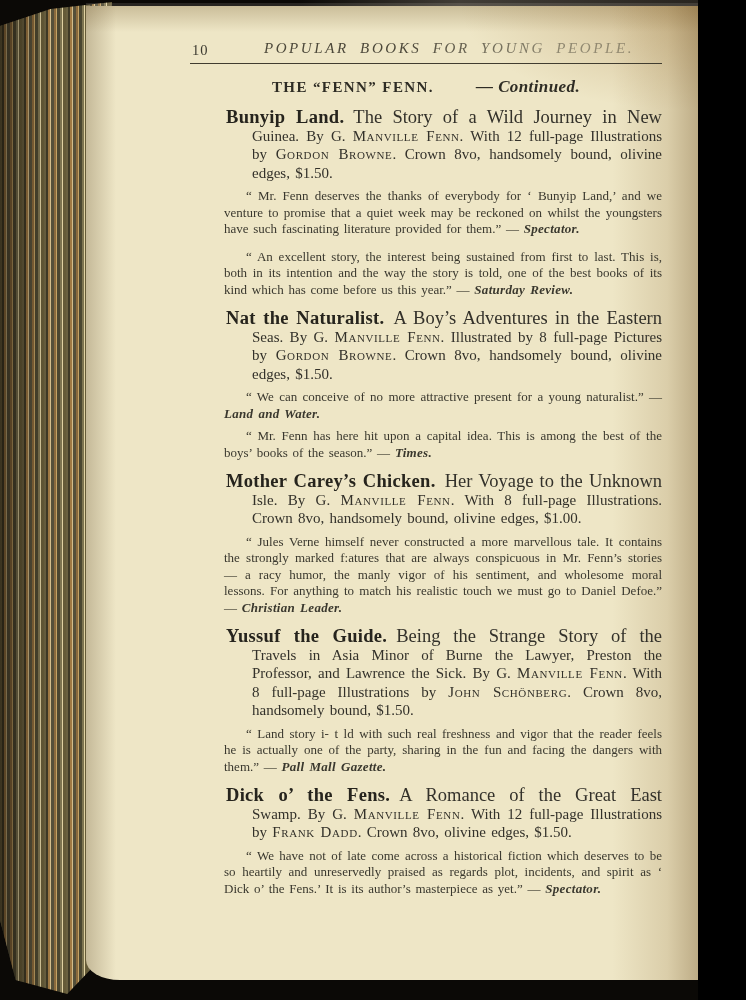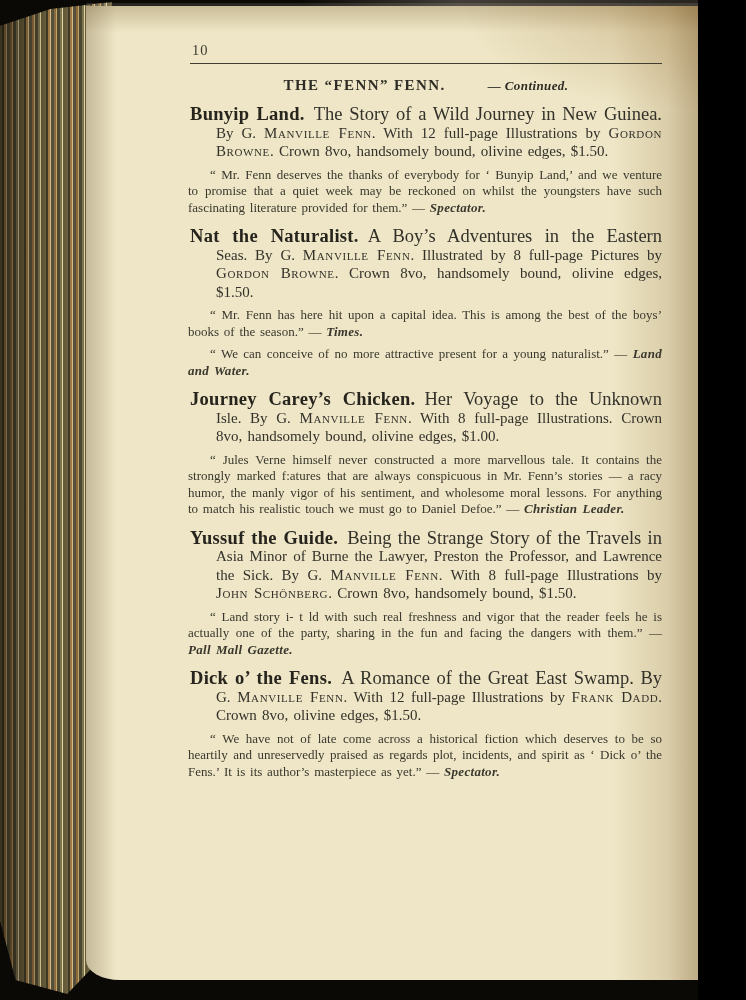--- a/index.html
+++ b/index.html
@@ -61,23 +61,23 @@
             mask-image:linear-gradient(to right, #000 45%, rgba(0,0,0,0.55) 80%, rgba(0,0,0,0.5) 100%);
   }
   .head-rule {
     margin-top:3px; border-top:1.6px solid #413d30; height:0;
   }
   .section-heading {
     margin:13px 0 0 0; text-align:center;
     font-size:15px; font-weight:bold; letter-spacing:1.4px; color:#2e2c24;
   }
   .section-heading .cont {
-    font-style:italic; font-weight:bold; letter-spacing:0.4px; font-size:13px;margin-left:37px;
+    font-style:italic; font-weight:bold; letter-spacing:0.4px; font-size:17px;margin-left:37px;
   }
-  .entry { margin-top:11px; }
+  .entry { margin-top:11px;margin-left:36px; }
   .entry-head {
     margin:0; padding-left:26px; text-indent:-26px;
     font-size:15px; line-height:18.5px; text-align:justify;
     word-spacing:1.5px; color:#33312a;
   }
   .entry-head::first-line { font-size:18.5px; }
   .bt { font-weight:bold; color:#26241d; margin-right:9px; letter-spacing:0.3px; }
   .sc { font-variant:small-caps; letter-spacing:0.6px; }
   .quote {
     margin:6px 0 0 -2px; text-indent:22px; text-align:justify;
@@ -89,41 +89,43 @@
 <body>
 
 <div class="scene">
   <div class="edges"></div>
   <div class="top-sliver"></div>
   <div class="page">
     <div class="content">
 
       <div class="running-head">
         <span class="pagenum">10</span>
+        <span class="running-title">POPULAR BOOKS FOR YOUNG PEOPLE.</span>
       </div>
       <div class="head-rule"></div>
 
       <p class="section-heading"><span>THE “FENN” FENN.</span> <span class="cont">— Continued.</span></p>
 
       <div class="entry">
         <p class="entry-head"><span class="bt">Bunyip Land.</span><span>The Story of a Wild Journey in New Guinea. By G. </span><span class="sc">Manville Fenn</span><span>. With 12 full-page Illustrations by </span><span class="sc">Gordon Browne</span><span>. Crown 8vo, handsomely bound, olivine edges, $1.50.</span></p>
         <p class="quote"><span>“ Mr. Fenn deserves the thanks of everybody for ‘ Bunyip Land,’ and we venture to promise that a quiet week may be reckoned on whilst the youngsters have such fascinating literature provided for them.” — </span><span class="src">Spectator.</span></p>
       </div>
 
       <div class="entry">
+        <p class="quote"><span>“ An excellent story, the interest being sustained from first to last. This is, both in its intention and the way the story is told, one of the best books of its kind which has come before us this year.” — </span><span class="src">Saturday Review.</span></p>
       </div>
 
       <div class="entry">
         <p class="entry-head"><span class="bt">Nat the Naturalist.</span><span>A Boy’s Adventures in the Eastern Seas. By G. </span><span class="sc">Manville Fenn</span><span>. Illustrated by 8 full-page Pictures by </span><span class="sc">Gordon Browne</span><span>. Crown 8vo, handsomely bound, olivine edges, $1.50.</span></p>
+        <p class="quote"><span>“ We can conceive of no more attractive present for a young naturalist.” — </span><span class="src">Land and Water.</span></p>
         <p class="quote"><span>“ Mr. Fenn has here hit upon a capital idea. This is among the best of the boys’ books of the season.” — </span><span class="src">Times.</span></p>
-        <p class="quote"><span>“ We can conceive of no more attractive present for a young naturalist.” — </span><span class="src">Land and Water.</span></p>
       </div>
 
       <div class="entry">
-        <p class="entry-head"><span class="bt">Journey Carey’s Chicken.</span><span>Her Voyage to the Unknown Isle. By G. </span><span class="sc">Manville Fenn</span><span>. With 8 full-page Illustrations. Crown 8vo, handsomely bound, olivine edges, $1.00.</span><span class="sc"></span><span></span></p>
+        <p class="entry-head"><span class="bt">Mother Carey’s Chicken.</span><span>Her Voyage to the Unknown Isle. By G. </span><span class="sc">Manville Fenn</span><span>. With 8 full-page Illustrations. Crown 8vo, handsomely bound, olivine edges, $1.00.</span><span class="sc"></span><span></span></p>
         <p class="quote"><span>“ Jules Verne himself never constructed a more marvellous tale. It contains the strongly marked f:atures that are always conspicuous in Mr. Fenn’s stories — a racy humor, the manly vigor of his sentiment, and wholesome moral lessons. For anything to match his realistic touch we must go to Daniel Defoe.” — </span><span class="src">Christian Leader.</span></p>
       </div>
 
       <div class="entry">
         <p class="entry-head"><span class="bt">Yussuf the Guide.</span><span>Being the Strange Story of the Travels in Asia Minor of Burne the Lawyer, Preston the Professor, and Lawrence the Sick. By G. </span><span class="sc">Manville Fenn</span><span>. With 8 full-page Illustrations by </span><span class="sc">John Schönberg</span><span>. Crown 8vo, handsomely bound, $1.50.</span></p>
         <p class="quote"><span>“ Land story i- t ld with such real freshness and vigor that the reader feels he is actually one of the party, sharing in the fun and facing the dangers with them.” — </span><span class="src">Pall Mall Gazette.</span></p>
       </div>
 
       <div class="entry">
         <p class="entry-head"><span class="bt">Dick o’ the Fens.</span><span>A Romance of the Great East Swamp. By G. </span><span class="sc">Manville Fenn</span><span>. With 12 full-page Illustrations by </span><span class="sc">Frank Dadd</span><span>. Crown 8vo, olivine edges, $1.50.</span></p>

